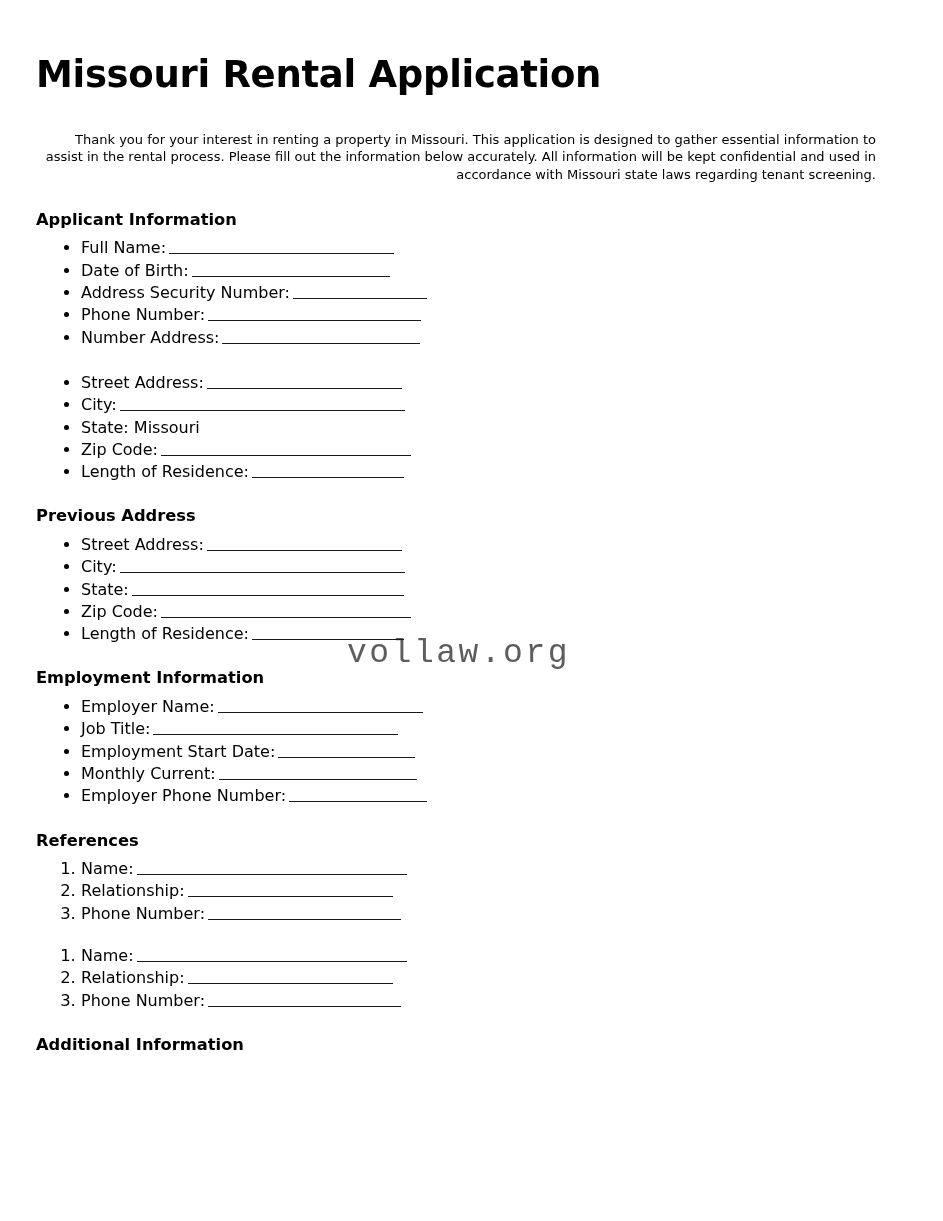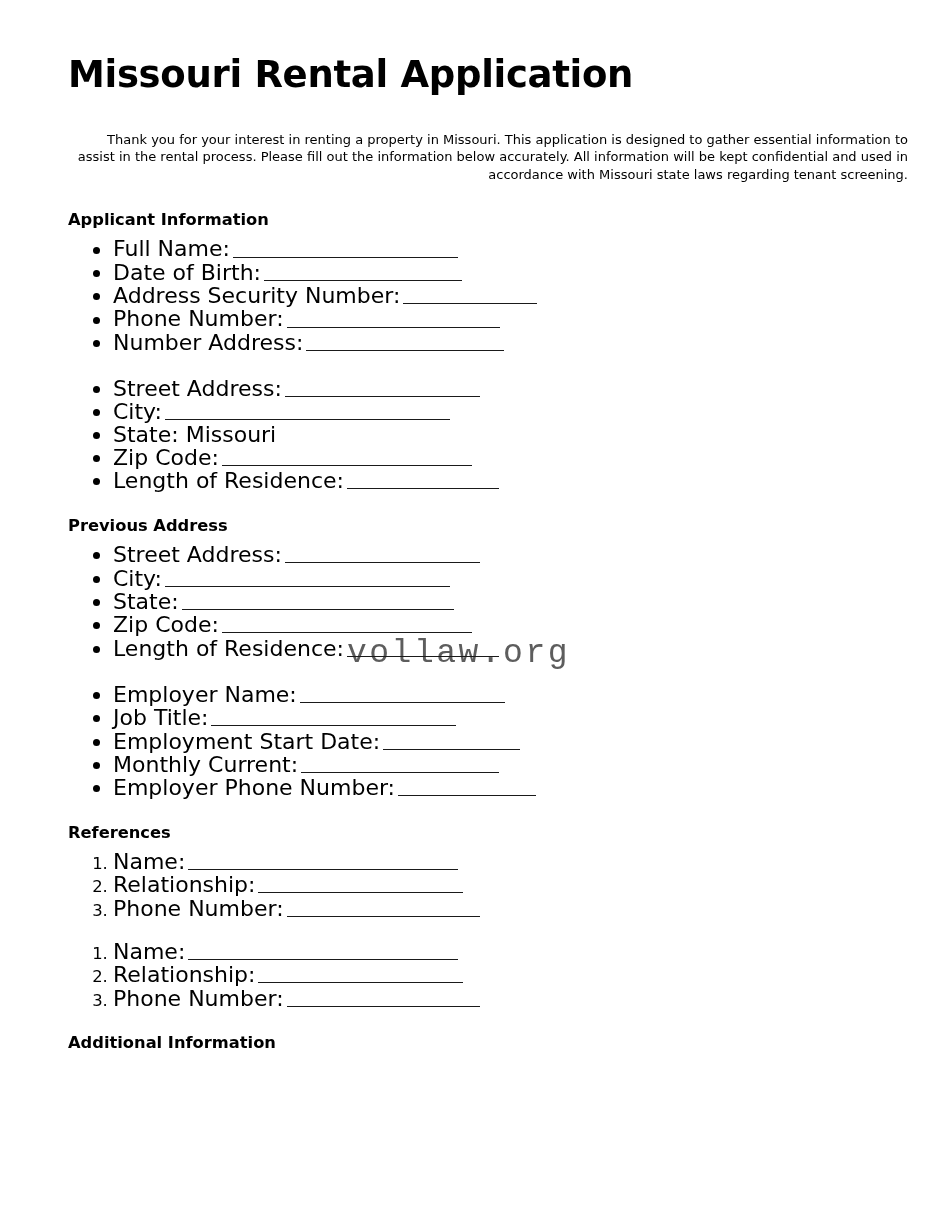--- a/index.html
+++ b/index.html
@@ -20,21 +20,21 @@
   .page {
     position: relative;
     width: 943px;
     height: 1221px;
     padding: 0;
     box-sizing: border-box;
   }
 
   .content {
     position: absolute;
-    left: 68px;
+    left: 36px;
     top: 54px;
     width: 839px;
   }
 
   h1.doc-title {
     font-size: 37px;
     font-weight: bold;
     letter-spacing: -0.3px;
     line-height: 1.15;
     margin: 0 0 34px 0;
@@ -64,21 +64,21 @@
 
   ul.field-list, ol.field-list {
     margin: 0;
     padding: 0 0 0 45px;
     list-style-position: outside;
   }
   ul.field-list { list-style-type: disc; }
   ol.field-list { list-style-type: decimal; }
 
   ul.field-list > li, ol.field-list > li {
-    font-size: 22px;
+    font-size: 16px;
     line-height: 22.3px;
     color: #000;
     padding-left: 0;
     white-space: nowrap;
   }
 
   ol.field-list > li::marker {
     font-size: 16.4px;
   }
 
@@ -149,20 +149,21 @@
       <ul class="field-list">
           <li><span>Street Address:</span><span class="blank" style="width: 195px;"></span></li>
           <li><span>City:</span><span class="blank" style="width: 285px;"></span></li>
           <li><span>State:</span><span class="blank" style="width: 272px;"></span></li>
           <li><span>Zip Code:</span><span class="blank" style="width: 250px;"></span></li>
           <li><span>Length of Residence:</span><span class="blank" style="width: 152px;"></span></li>
         </ul>
     </div>
 
     <div class="section">
+      <h2 class="section-heading">Employment Information</h2>
       <ul class="field-list">
           <li><span>Employer Name:</span><span class="blank" style="width: 205px;"></span></li>
           <li><span>Job Title:</span><span class="blank" style="width: 245px;"></span></li>
           <li><span>Employment Start Date:</span><span class="blank" style="width: 137px;"></span></li>
           <li><span>Monthly Current:</span><span class="blank" style="width: 198px;"></span></li>
           <li><span>Employer Phone Number:</span><span class="blank" style="width: 138px;"></span></li>
         </ul>
     </div>
 
     <div class="section">

